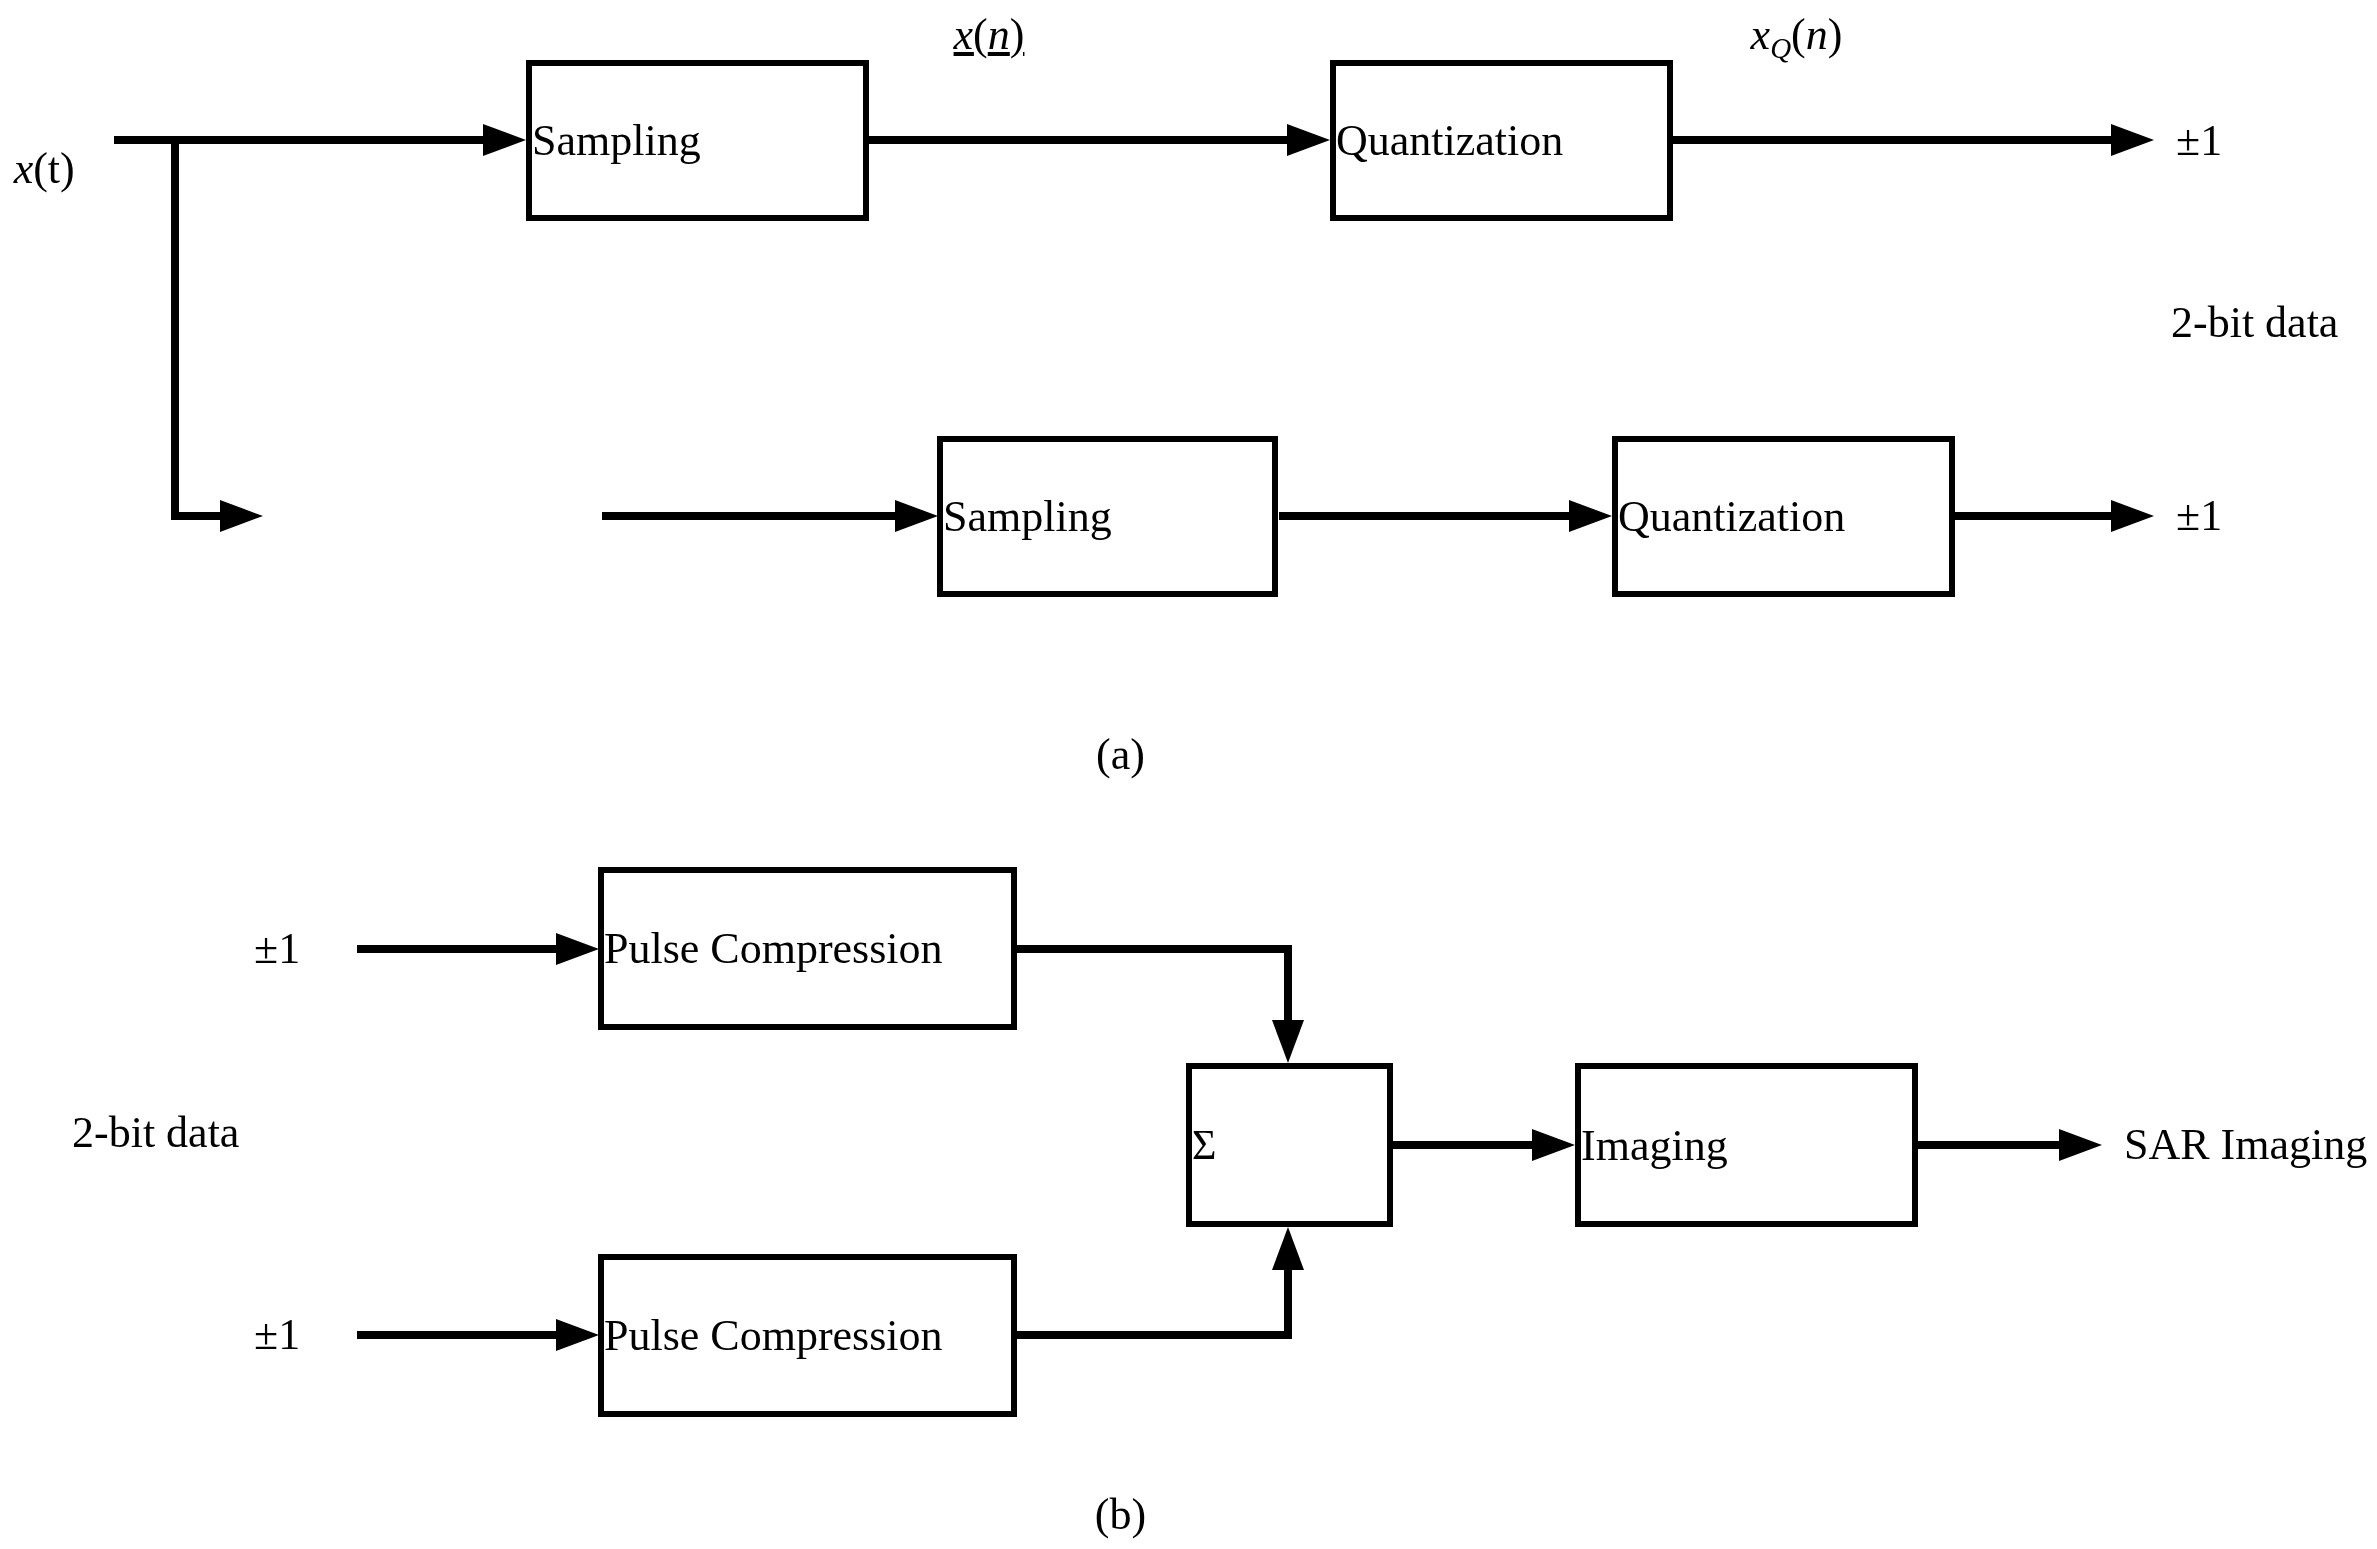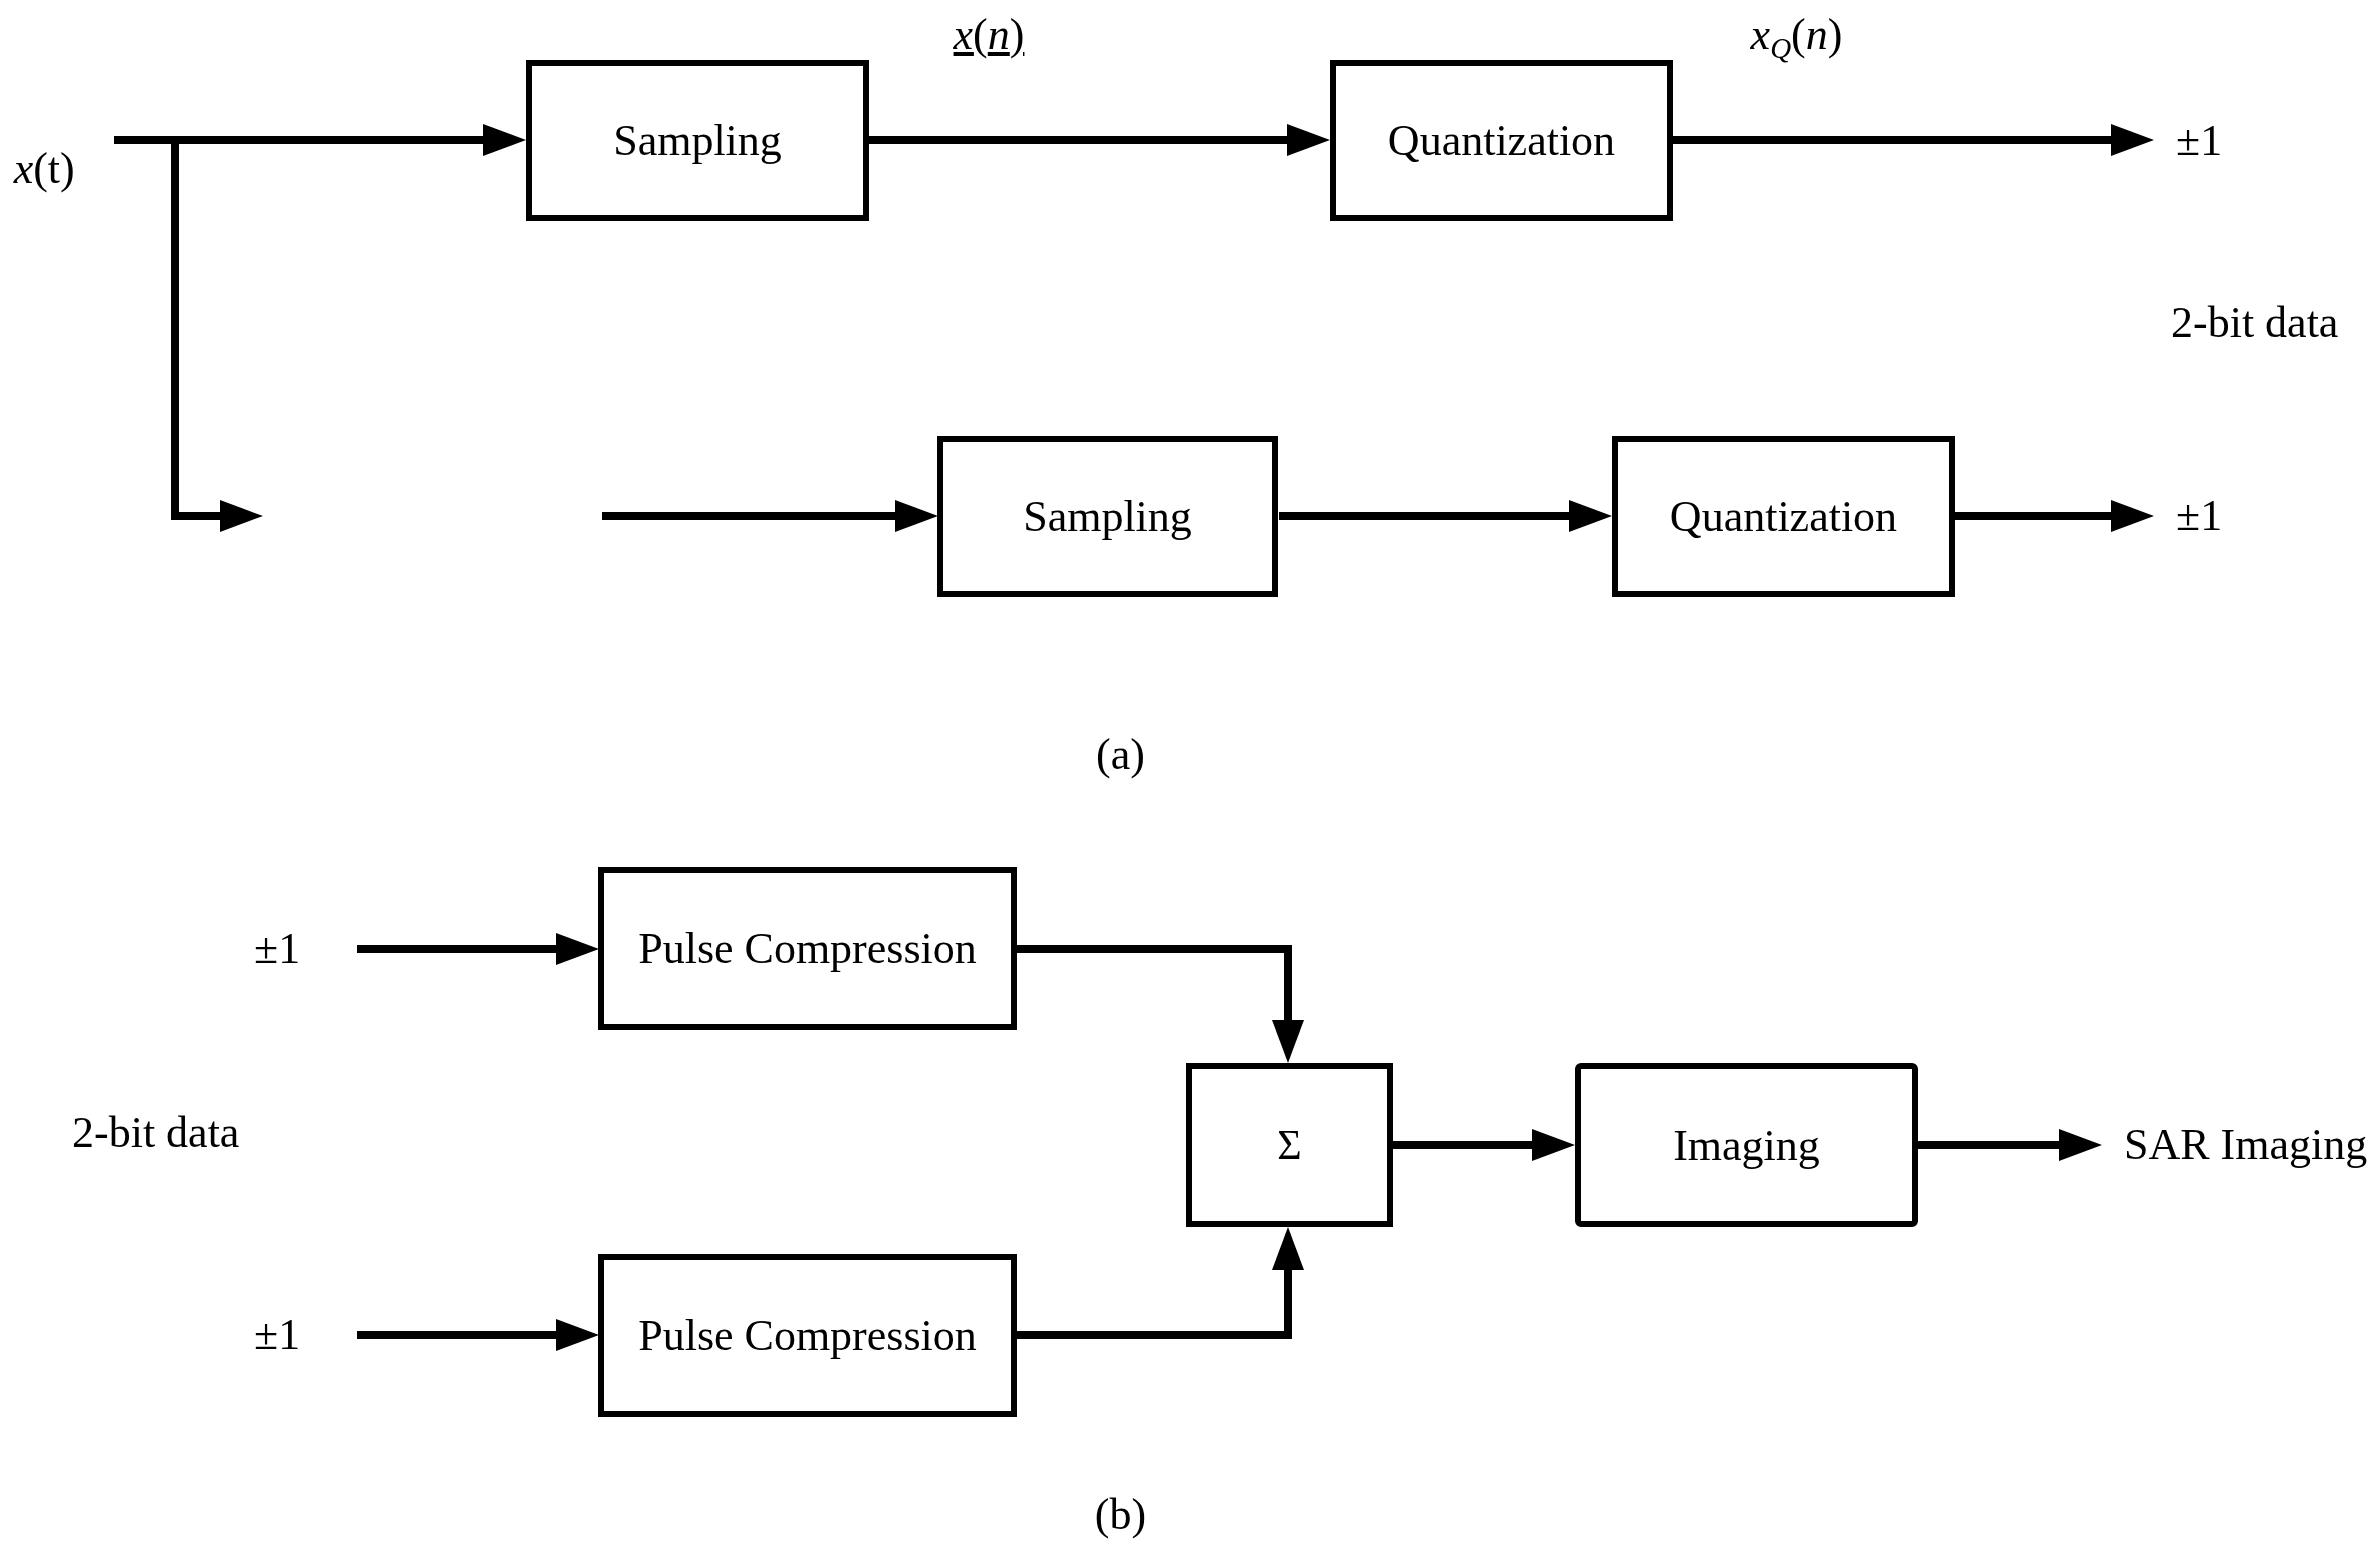--- a/index.html
+++ b/index.html
@@ -12,21 +12,20 @@
     color: #000000;
     overflow: hidden;
   }
   .box {
     position: absolute;
     box-sizing: border-box;
     border: 6.9px solid #000000;
     background: #ffffff;
     display: flex;
     align-items: center;
-    justify-content: center;
     font-size: 44px;
     white-space: nowrap;
   }
   .hline, .vline { position: absolute; background: #000000; }
   .ah { position: absolute; width: 0; height: 0; }
   .ah-r { border-top: 16px solid transparent; border-bottom: 16px solid transparent; border-left: 43px solid #000000; }
   .ah-d { border-left: 16px solid transparent; border-right: 16px solid transparent; border-top: 43px solid #000000; }
   .ah-u { border-left: 16px solid transparent; border-right: 16px solid transparent; border-bottom: 43px solid #000000; }
   .lbl {
     position: absolute;
@@ -109,21 +108,21 @@
 
   <div class="lbl" style="left:72px; top:1106px;">2-bit data</div>
 
   <div class="box" style="left:1186px; top:1063px; width:207px; height:164px;">
       <span class="sum-glyph">Σ</span>
     </div>
 
   <div class="hline" style="left:1393px; top:1141px; width:141px; height:8.4px;"></div>
   <div class="ah ah-r" style="left:1532px; top:1129px;"></div>
 
-  <div class="box" style="left:1575px; top:1063px; width:343px; height:164px;border-radius:6px;">
+  <div class="box" style="left:1575px; top:1063px; width:343px; height:164px;">
       <span>Imaging</span>
     </div>
 
   <div class="hline" style="left:1918px; top:1141px; width:142px; height:8.4px;"></div>
   <div class="ah ah-r" style="left:2059px; top:1129px;"></div>
   <div class="lbl" style="left:2124px; top:1118px;">SAR Imaging</div>
 
   <div class="lbl" style="left:254px; top:1308px;">±1</div>
   <div class="hline" style="left:357px; top:1331px; width:200px; height:8.4px;"></div>
   <div class="ah ah-r" style="left:556px; top:1319px;"></div>

